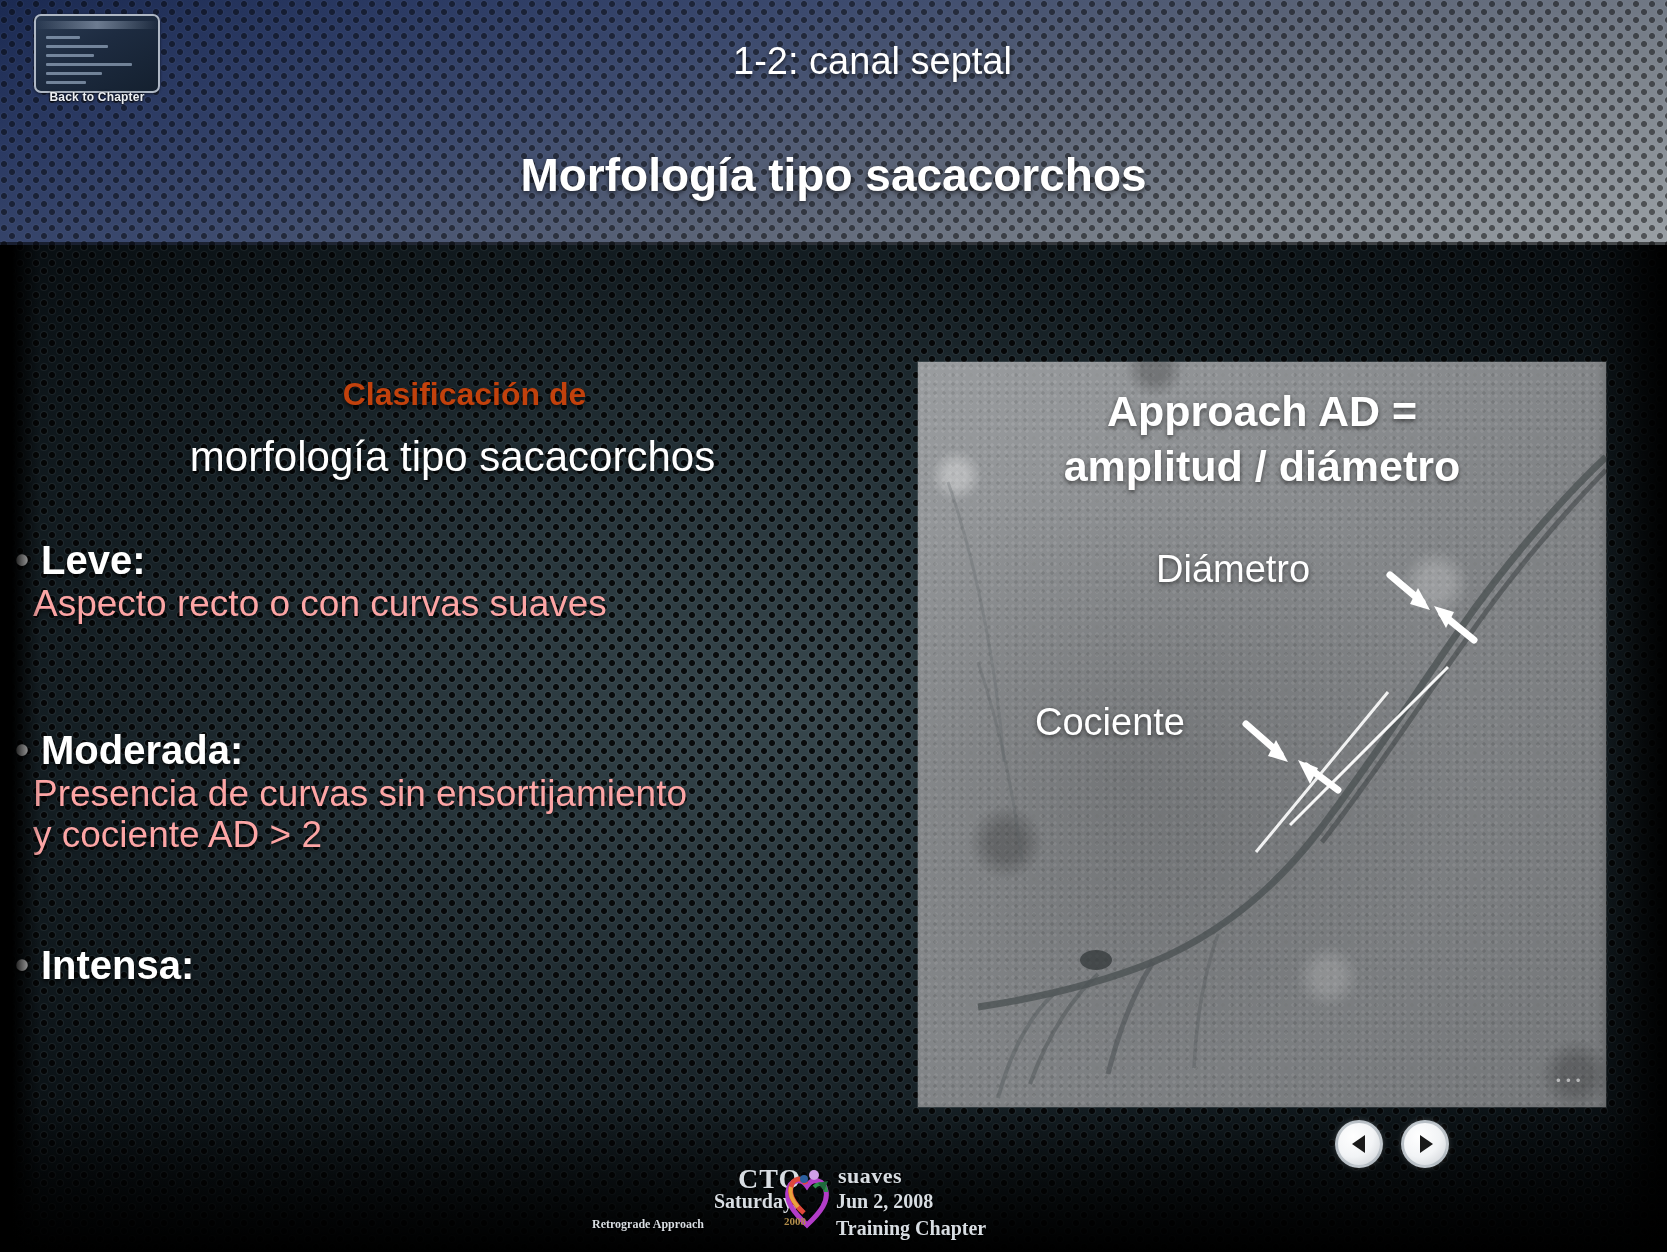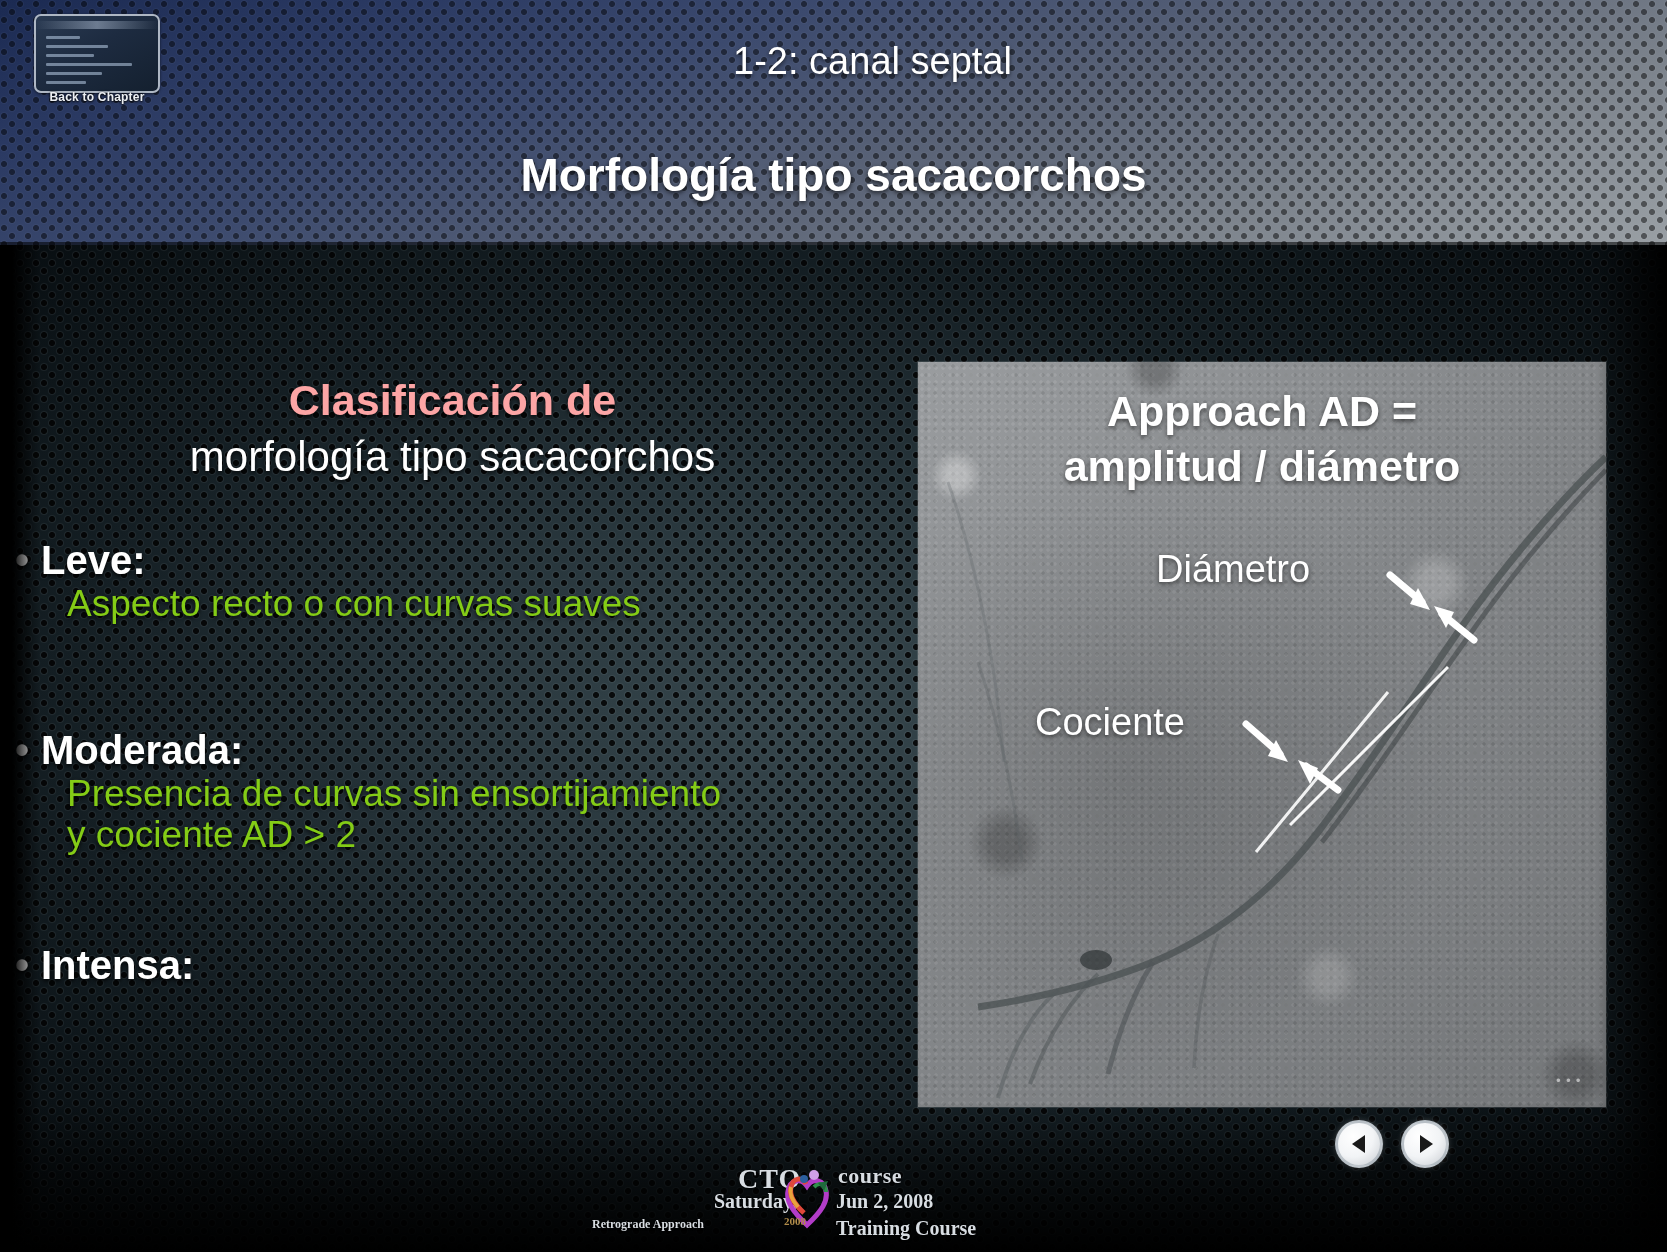--- a/index.html
+++ b/index.html
@@ -97,41 +97,41 @@
   #slide-title{
     position:absolute;left:0;top:148px;width:1667px;text-align:center;
     font-size:46px;font-weight:bold;color:#ffffff;
     text-shadow:0 2px 5px rgba(0,0,0,.7);
   }
 
   
   #left-col{position:absolute;left:0;top:243px;width:905px;height:1009px;}
 
   #class-head{
-    position:absolute;left:0;top:133px;width:905px;text-align:center;
-    font-size:43px;font-weight:bold;color:#fca5a5;
+    position:absolute;left:12px;top:133px;width:905px;text-align:center;
+    font-size:32px;font-weight:bold;color:#c2410c;
     text-shadow:0 2px 4px rgba(0,0,0,.8);
   }
   #class-sub{
     position:absolute;left:0;top:190px;width:905px;text-align:center;
     font-size:42px;color:#ffffff;
     text-shadow:0 2px 4px rgba(0,0,0,.8);
   }
 
   .bullet-block{position:absolute;left:15px;width:880px;}
   .bullet-head{
     font-size:40px;font-weight:bold;color:#ffffff;
     text-shadow:0 2px 4px rgba(0,0,0,.85);
     white-space:nowrap;
   }
   .bullet-head .dot{display:inline-block;width:26px;}
   .bullet-body{
-    font-size:37px;color:#84cc16;line-height:1.12;
+    font-size:37px;color:#fca5a5;line-height:1.12;
     text-shadow:0 2px 4px rgba(0,0,0,.85);
-    margin-left:52px;
+    margin-left:18px;
     white-space:nowrap;
   }
 
   #blk-leve{top:295px;}
   #blk-mod{top:485px;}
   #blk-int{top:700px;}
 
   
   #angio{
     position:absolute;left:918px;top:362px;width:688px;height:745px;
@@ -293,25 +293,25 @@
       </div>
     </div>
   </div>
 
   <div id="left-vignette"></div>
   <div id="right-vignette"></div>
   <div id="bottom-vignette"></div>
 
   <div id="footer-logo">
     <div class="fl-row" id="fl-cto">CTO</div>
-    <div class="fl-row" id="fl-course">course</div>
+    <div class="fl-row" id="fl-course">suaves</div>
     <div class="fl-row" id="fl-sat">Saturday,</div>
     <div class="fl-row" id="fl-date">Jun 2, 2008</div>
     <div class="fl-row" id="fl-retro">Retrograde Approach</div>
-    <div class="fl-row" id="fl-train">Training Course</div>
+    <div class="fl-row" id="fl-train">Training Chapter</div>
 
     <svg id="fl-heart" viewBox="0 0 46 62">
       <path d="M23 58 C 8 44, 2 34, 4 24 C 6 13, 17 10, 23 19 C 29 10, 40 13, 42 24 C 44 34, 38 44, 23 58 Z" fill="none" stroke="#b23cc8" stroke-width="5"></path>
       <path d="M20 46 C 9 36, 5 28, 7 20 C 9 11, 18 9, 22 17" fill="none" stroke="#e0483a" stroke-width="5"></path>
       <path d="M14 40 C 7 32, 5 26, 7 20" fill="none" stroke="#e8a33c" stroke-width="4"></path>
       <path d="M30 20 C 36 14, 42 18, 42 25" fill="none" stroke="#2f8f4a" stroke-width="4"></path>
       <circle cx="30" cy="8" r="5" fill="#cfa0e8"></circle>
       <circle cx="20" cy="12" r="4" fill="#2b5f9e"></circle>
       <path d="M34 16 L 44 14 L 40 24 Z" fill="#1f6a3c"></path>
     </svg>

